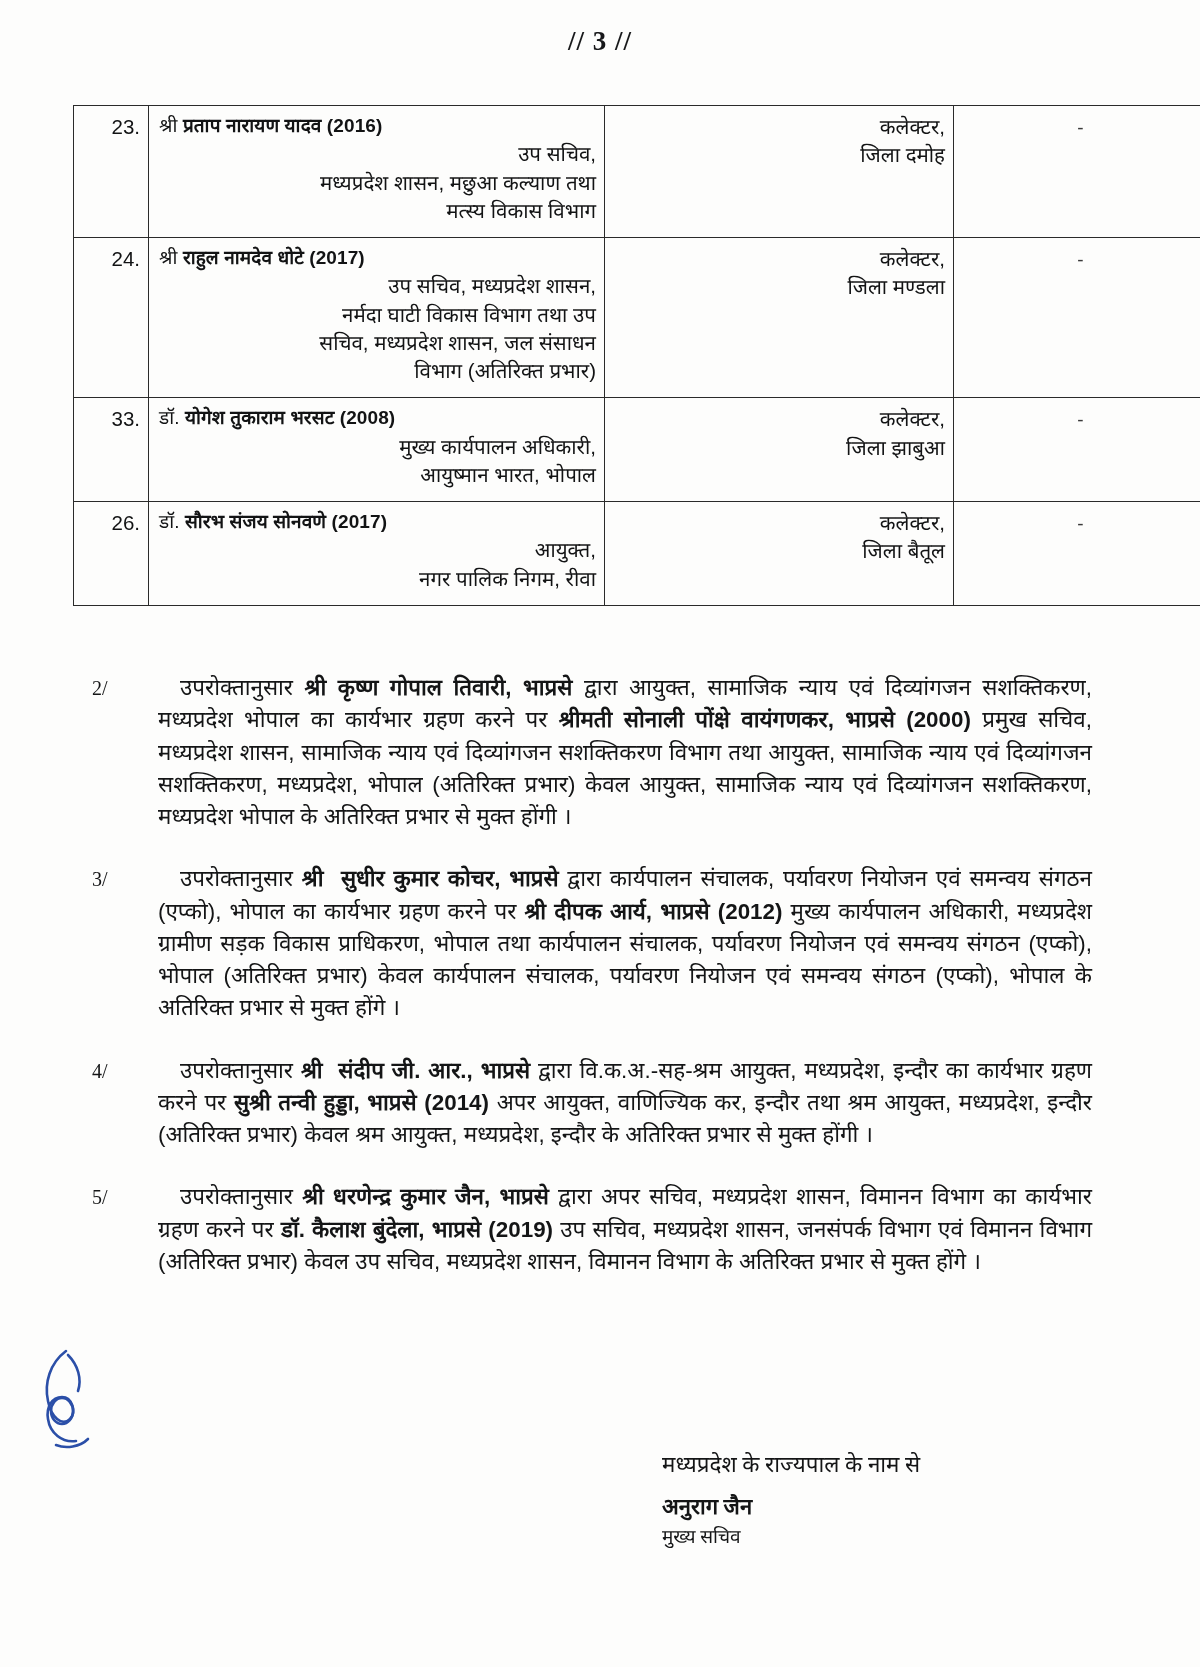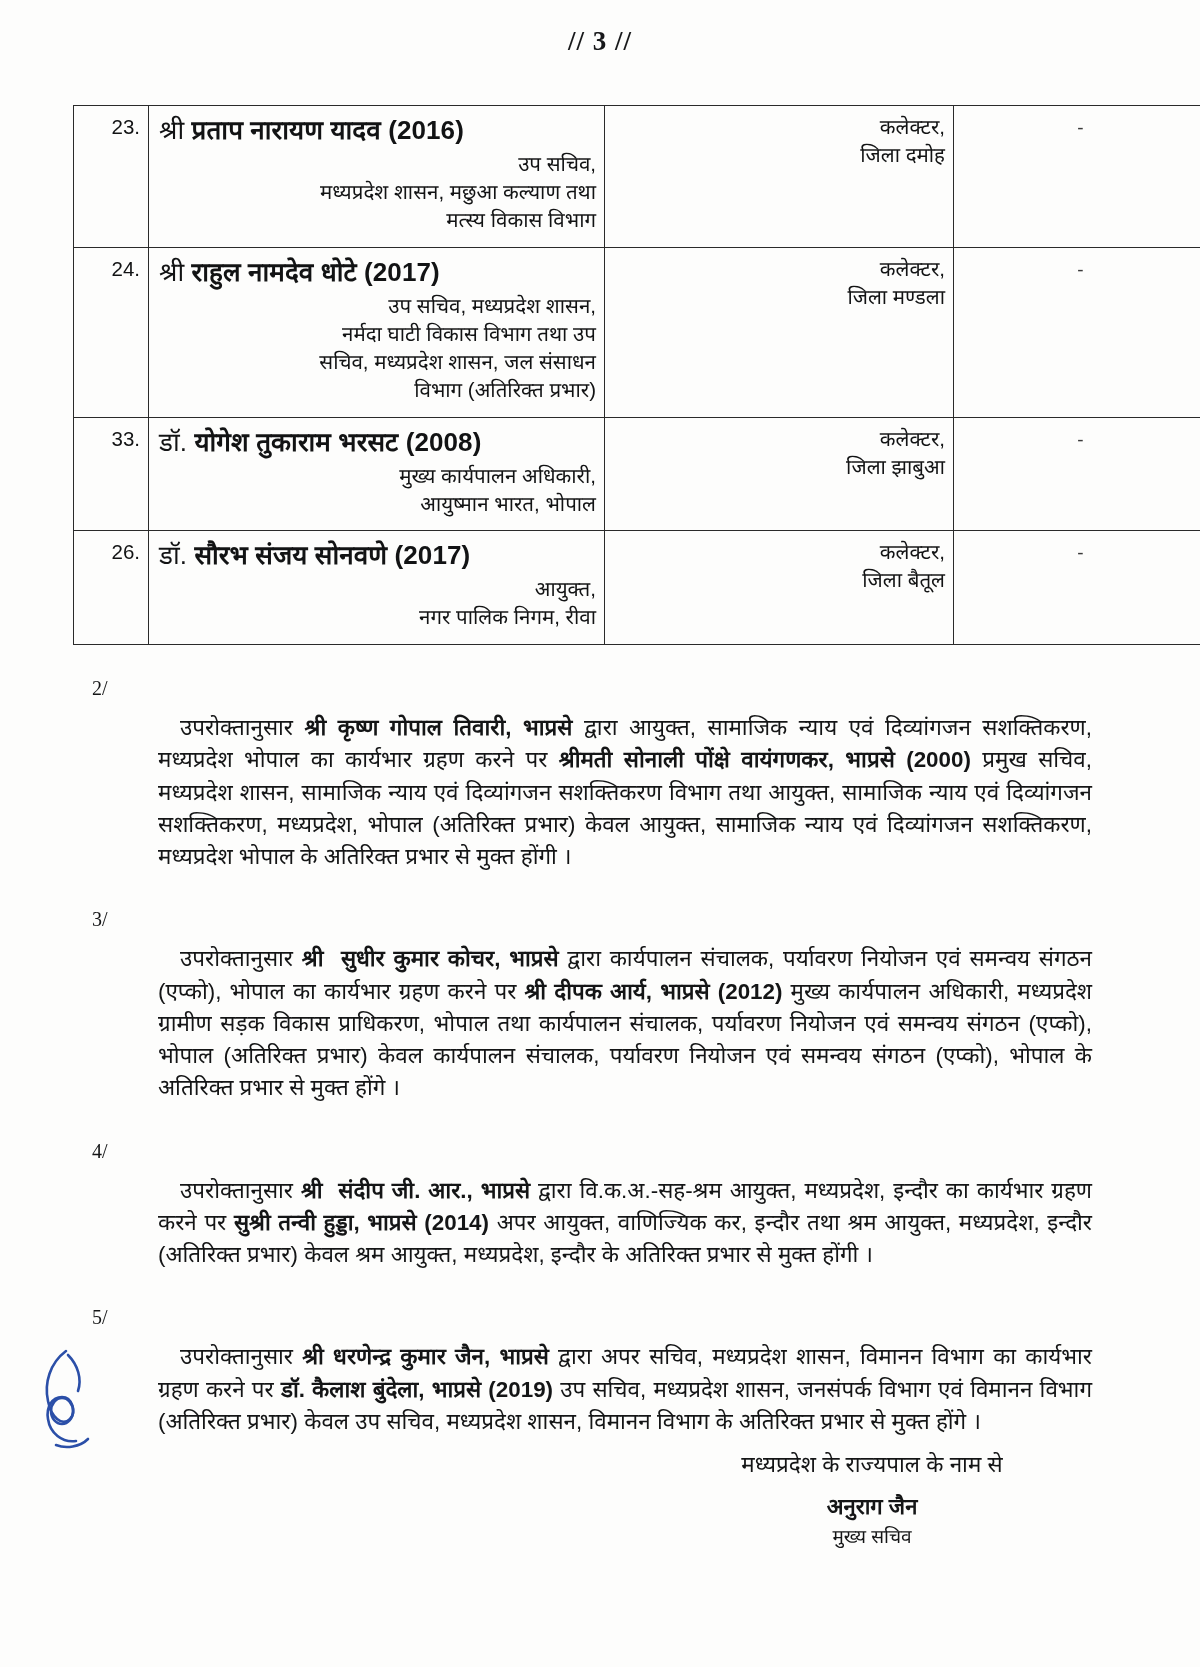--- a/index.html
+++ b/index.html
@@ -57,21 +57,21 @@
   .col-sn    { width: 56px;  text-align: right; padding-left: 11px;
                font-family: "Liberation Serif", serif; font-size: 20px; }
   .col-name  { width: 437px; }
   .col-post  { width: 330px; }
   .col-rem   { width: 233px; text-align: center; }
 
   .person-name {
     font-weight: 700;
     display: block;
     margin-bottom: 1px;
-    font-size: 26px;
+    font-size: 19px;
     letter-spacing: 0.1px;
   }
   .person-name .light { font-weight: 400; }
   .detail-line { display: block; text-align: right; }
   .dash { color: #3a3a3a; font-size: 19px; }
 
   
   .body-block {
     position: absolute;
     left: 92px;
@@ -91,33 +91,31 @@
   .para-num {
     flex: 0 0 66px;
     font-size: 20px;
     font-family: "Liberation Serif", serif;
     padding-top: 2px;
   }
   .para-text {
     flex: 1 1 auto;
     text-align: justify;
     text-justify: inter-word;
-    margin-top: 40px;
   }
   .para-text .indent { display: inline-block; width: 22px; }
   .para-text b { font-weight: 700; }
 
   
   .signoff {
     position: absolute;
     right: 118px;
     top: 1448px;
     width: 420px;
-    text-align: center;
-    font-family: Liberation Sans, sans-serif;
+    font-family: Liberation Serif, serif;
     font-size: 22.4px;
     line-height: 1.5;
     color: #141516;
   }
   .signoff .sig-name {
     font-weight: 700;
     font-size: 22px;
     margin-top: 8px;
   }
   .signoff .sig-title {

